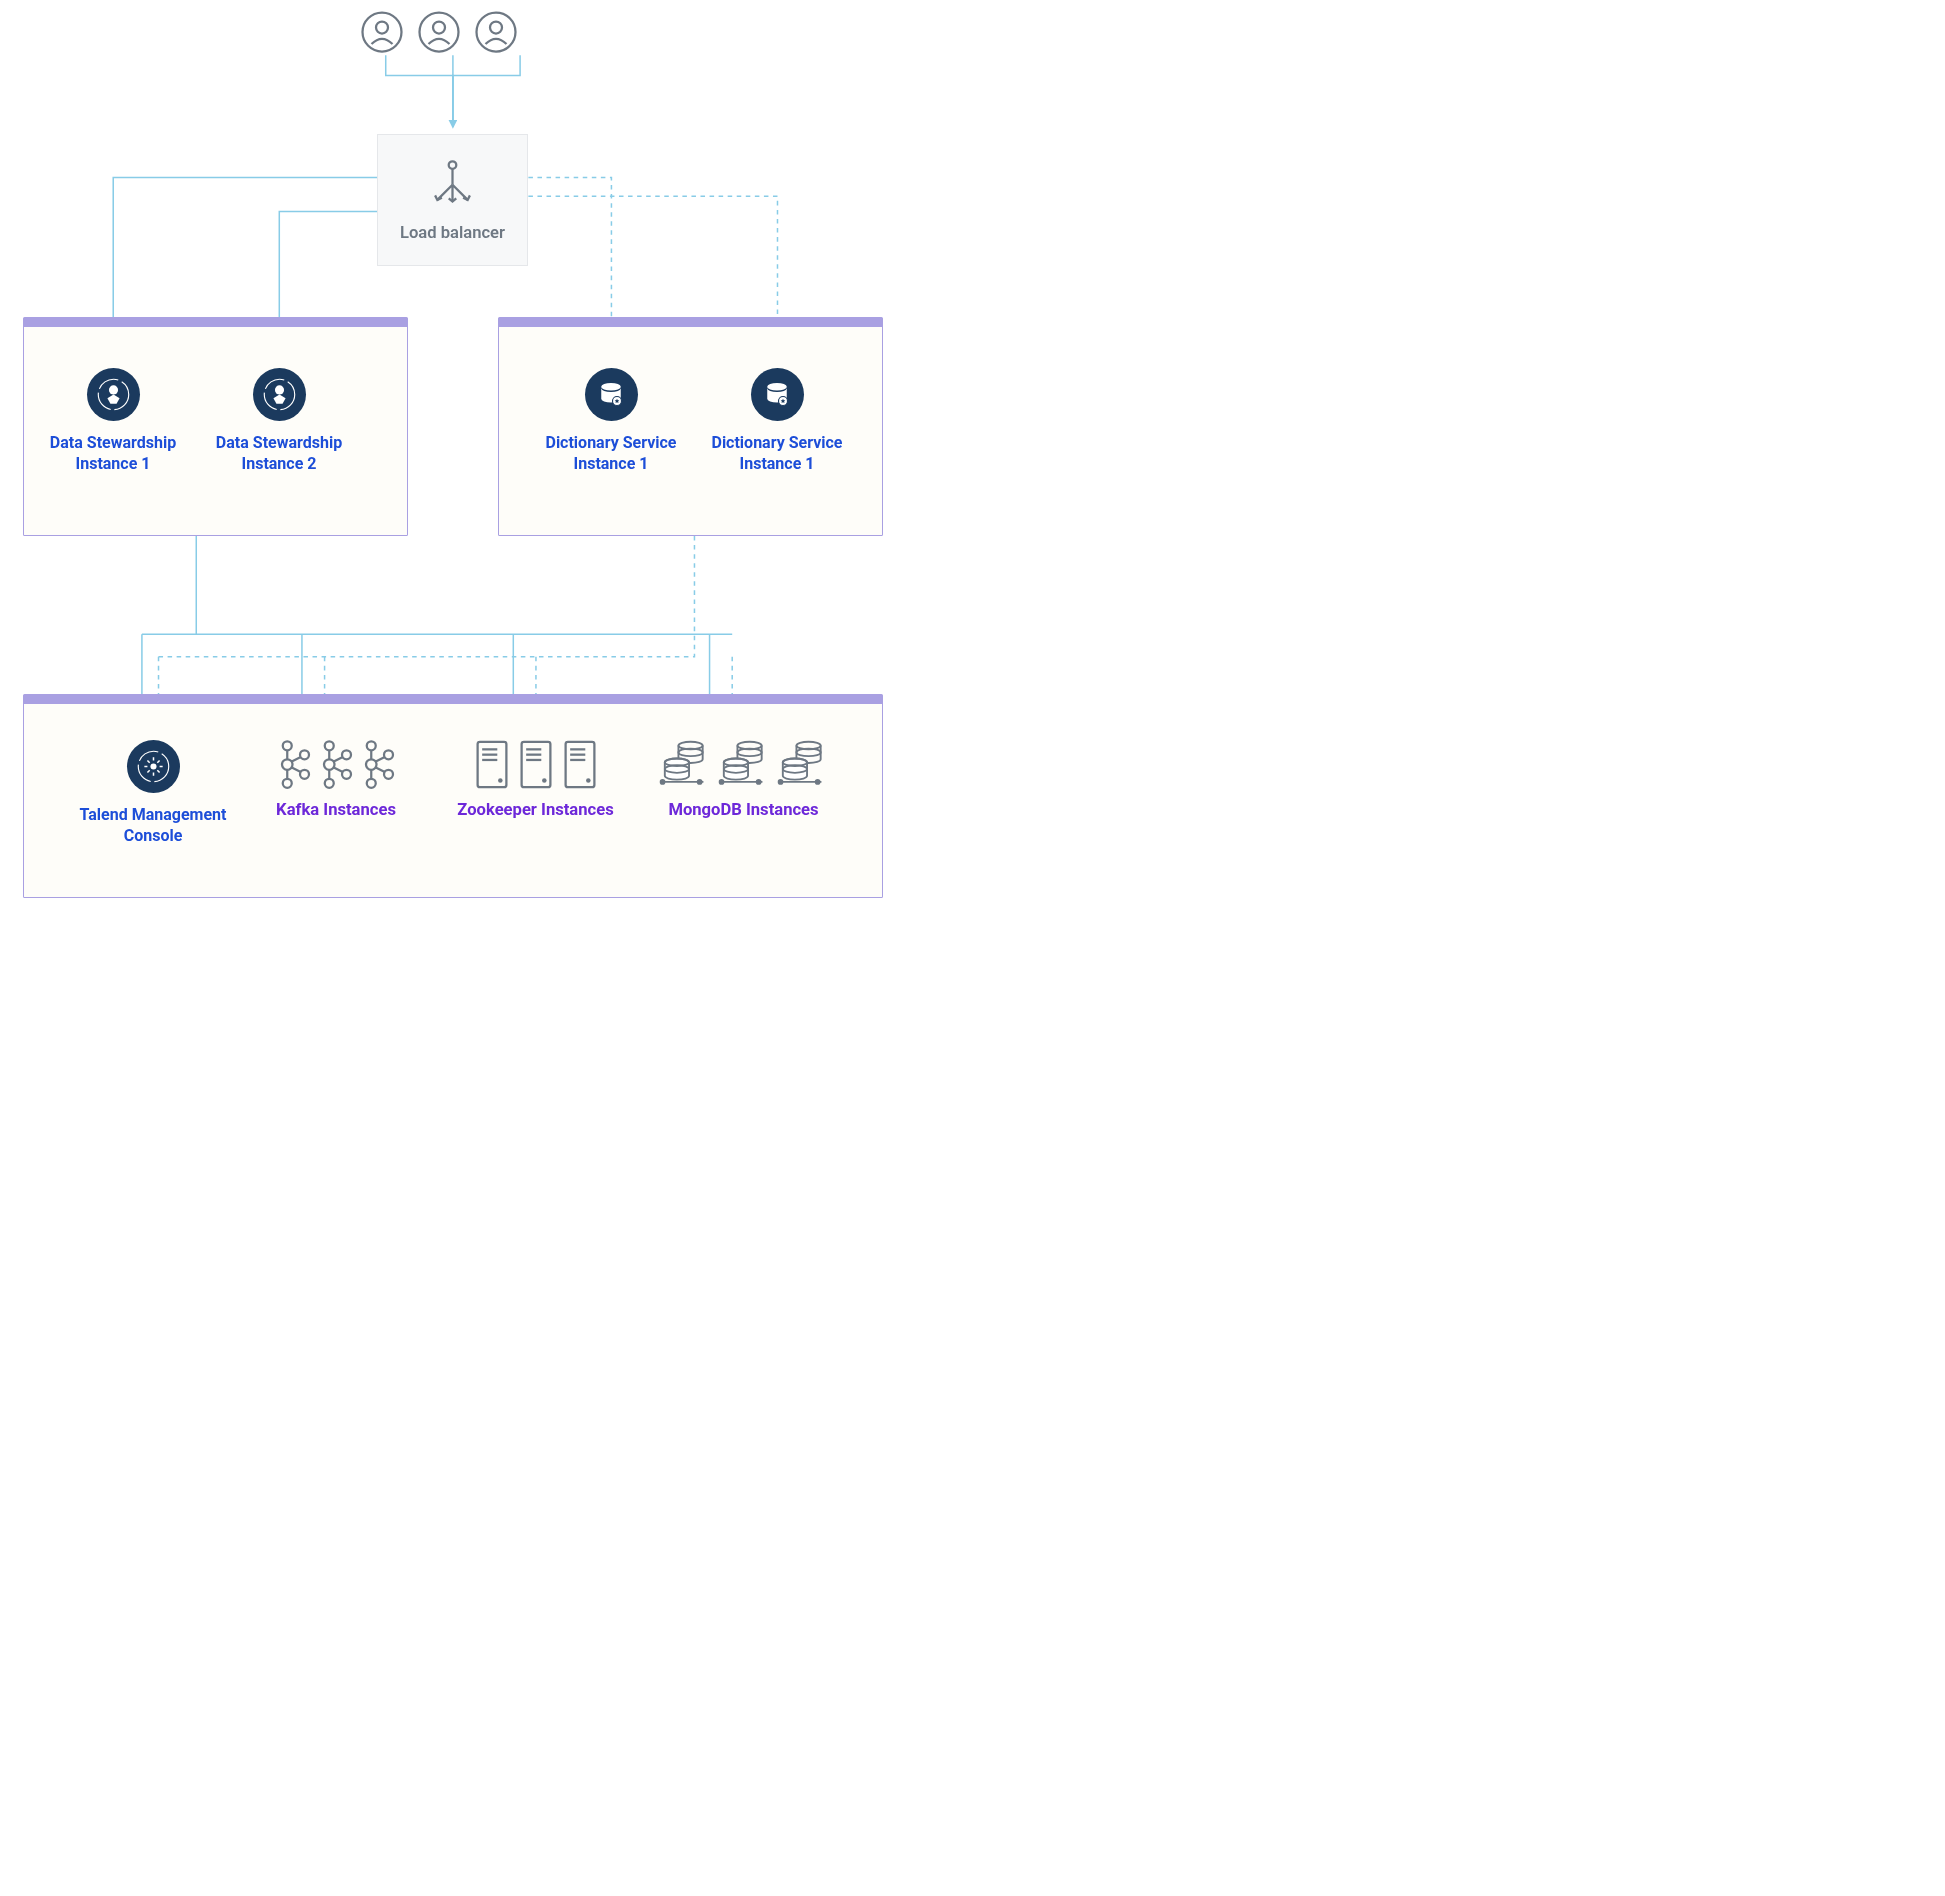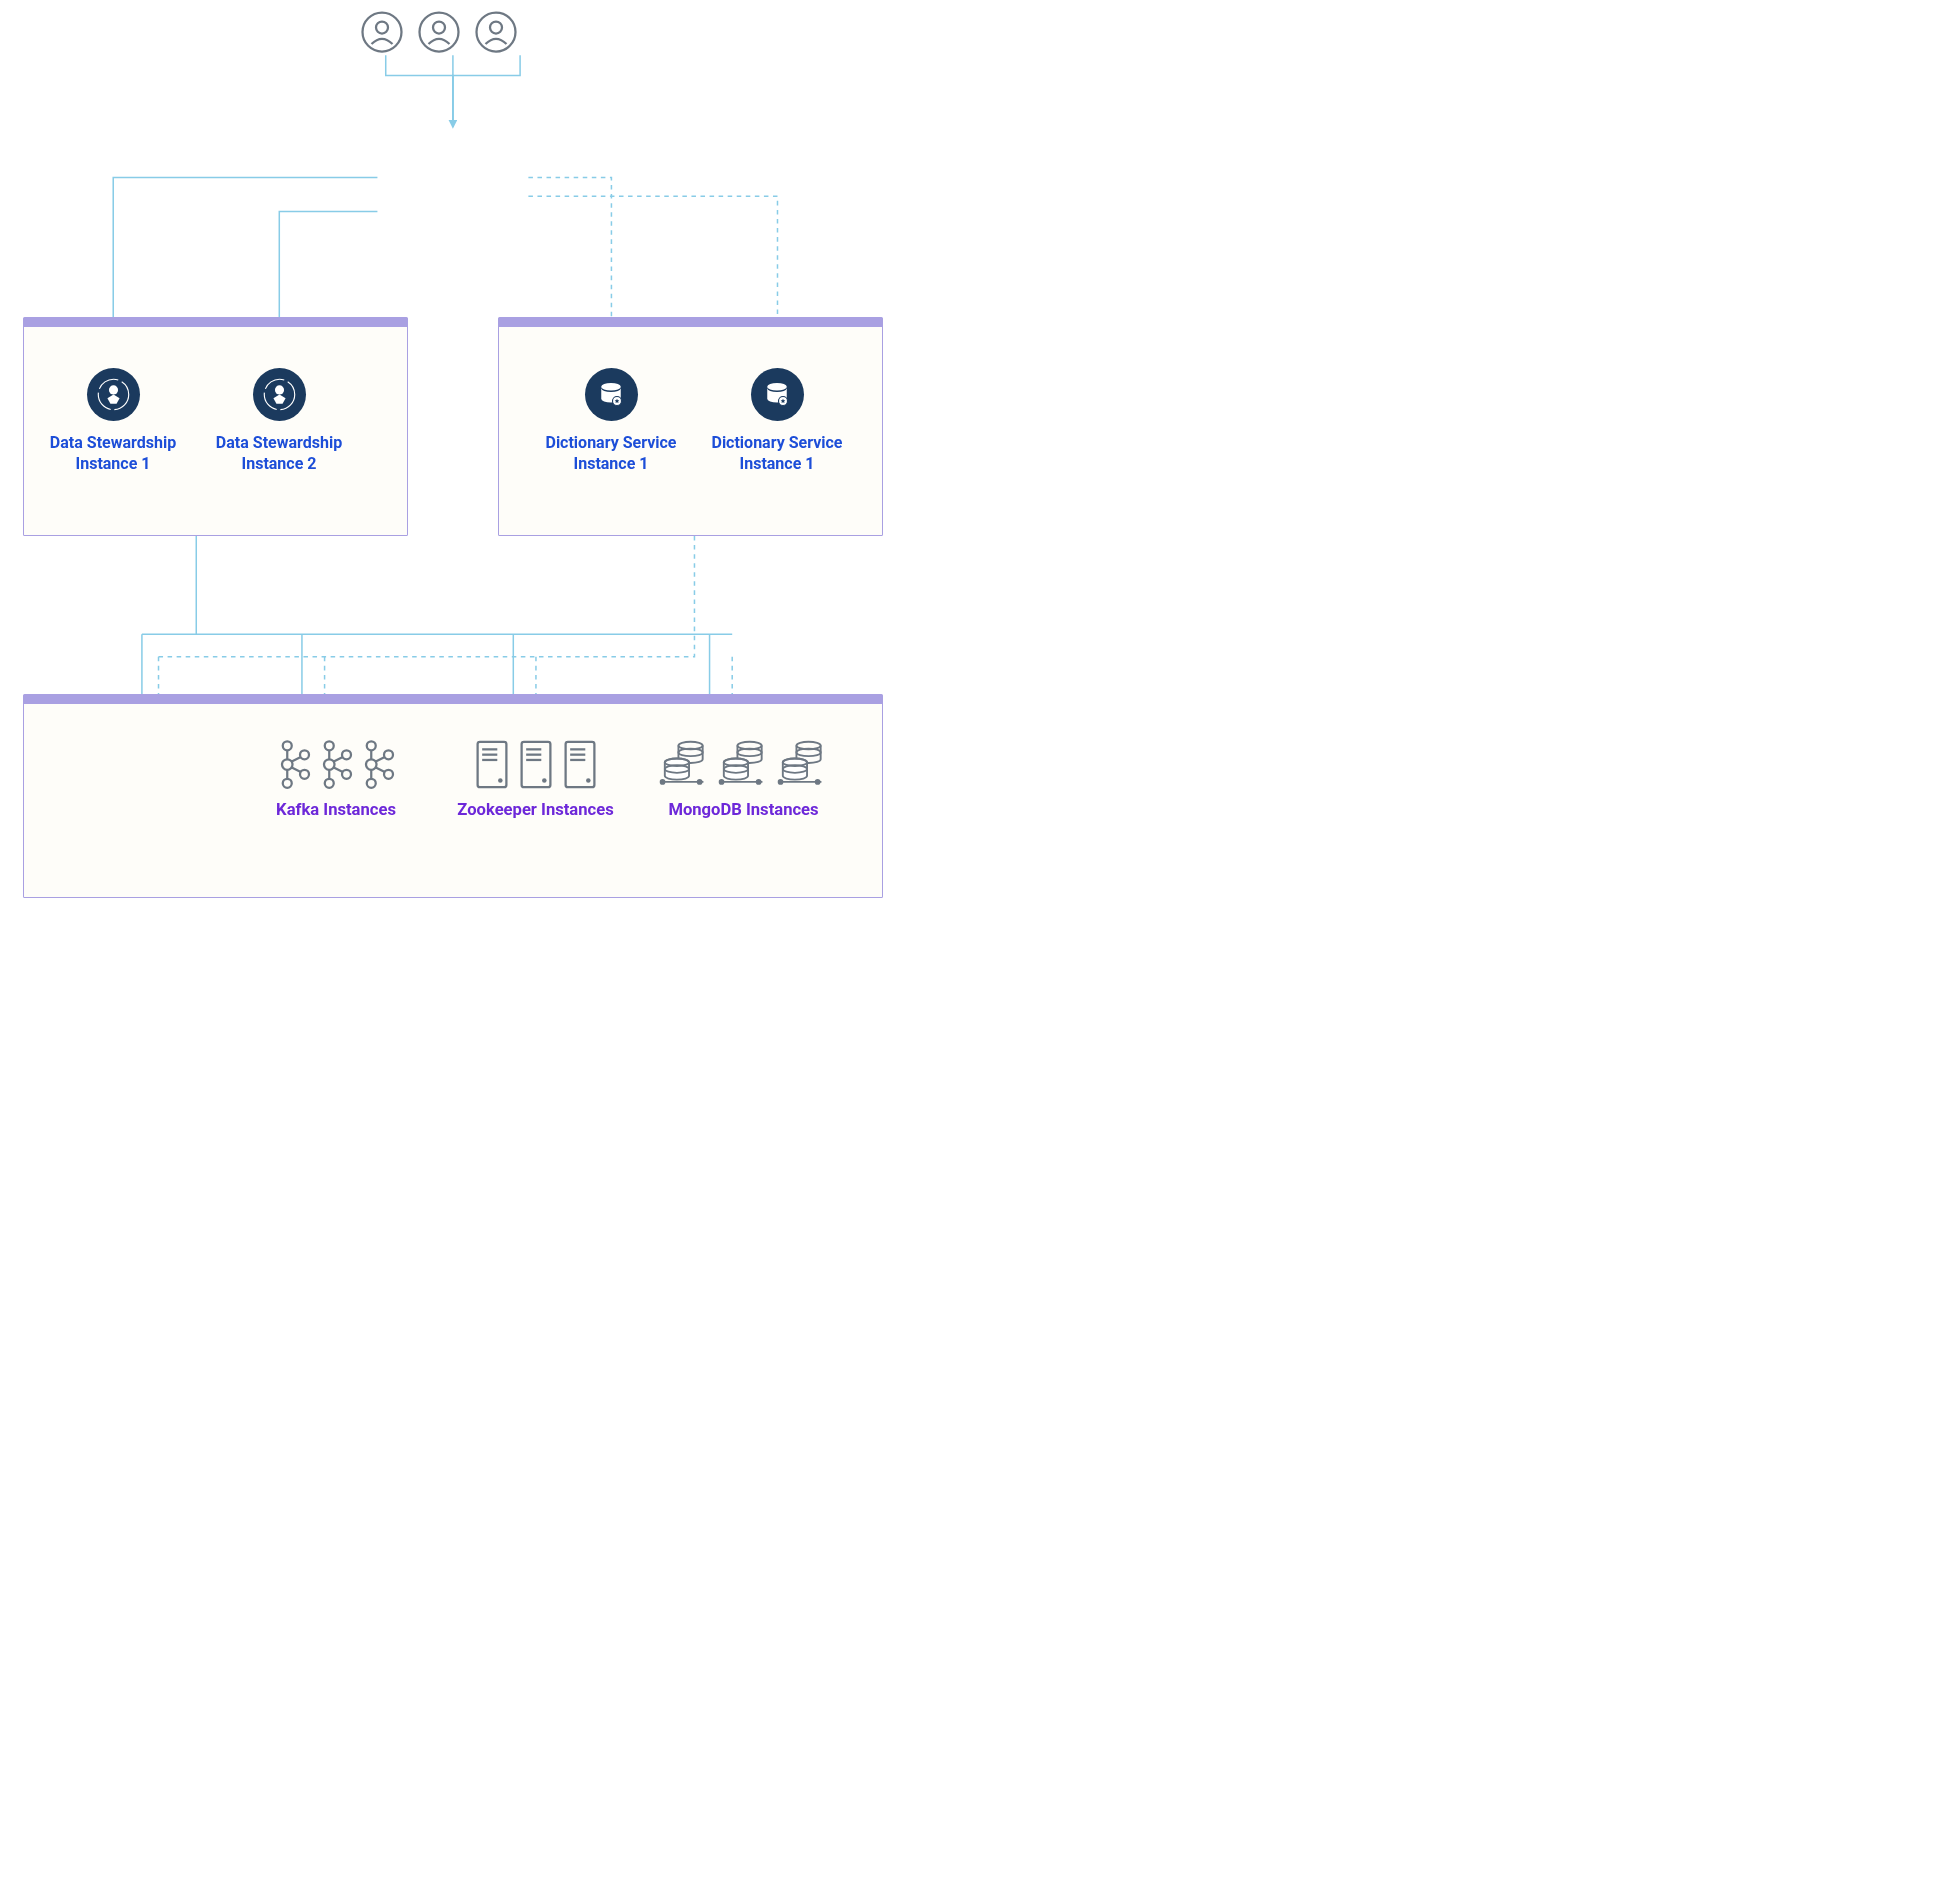--- a/index.html
+++ b/index.html
@@ -117,20 +117,31 @@
         <circle cx="28" cy="22" r="8" fill="none" stroke="#6E7883" stroke-width="3"></circle>
         <path d="M 14 44 Q 28 30 42 44" fill="none" stroke="#6E7883" stroke-width="3"></path>
       </svg>
     <svg width="42" height="42" viewBox="0 0 56 56">
         <circle cx="28" cy="28" r="26" fill="none" stroke="#6E7883" stroke-width="3"></circle>
         <circle cx="28" cy="22" r="8" fill="none" stroke="#6E7883" stroke-width="3"></circle>
         <path d="M 14 44 Q 28 30 42 44" fill="none" stroke="#6E7883" stroke-width="3"></path>
       </svg>
   </div>
 
+  <div class="lb-box" style="left:377px; top:134px;">
+    <svg width="53" height="53" viewBox="0 0 70 70">
+      <circle cx="35" cy="12" r="5" fill="none" stroke="#6E7883" stroke-width="3"></circle>
+      <line x1="35" y1="17" x2="35" y2="38" stroke="#6E7883" stroke-width="3"></line>
+      <path d="M 35 38 L 15 58 M 35 38 L 35 60 M 35 38 L 55 58" fill="none" stroke="#6E7883" stroke-width="3"></path>
+      <path d="M 12 52 L 15 58 L 21 55" fill="none" stroke="#6E7883" stroke-width="3"></path>
+      <path d="M 30 56 L 35 60 L 40 56" fill="none" stroke="#6E7883" stroke-width="3"></path>
+      <path d="M 49 55 L 55 58 L 58 52" fill="none" stroke="#6E7883" stroke-width="3"></path>
+    </svg>
+    <div class="lb-label">Load balancer</div>
+  </div>
 
   <div class="zone" style="left:22.6px; top:317px; width:385px; height:219px;"></div>
 
   <div class="zone" style="left:498px; top:317px; width:385px; height:219px;"></div>
 
   <div class="zone" style="left:22.6px; top:694px; width:860px; height:204px;"></div>
 
   <div class="instance" style="left:34px; top:368px;">
     <div class="circle-icon">
       <svg width="35" height="35" viewBox="0 0 46 46">
@@ -172,20 +183,30 @@
           <path d="M 7 11 L 7 25 A 13 5 0 0 0 33 25 L 33 11" fill="#fff"></path>
           <ellipse cx="20" cy="11" rx="13" ry="5" fill="#1B3A5E"></ellipse>
           <ellipse cx="20" cy="9" rx="13" ry="5" fill="#fff"></ellipse>
           <circle cx="28" cy="28" r="6" fill="#fff" stroke="#1B3A5E" stroke-width="1.5"></circle>
           <path d="M 28 25 l 1 2 l 2 0 l -1.5 1.5 l .5 2 l -2 -1 l -2 1 l .5 -2 l -1.5 -1.5 l 2 0 z" fill="#1B3A5E"></path>
         </svg>
     </div>
     <div class="inst-label">Dictionary Service<br>Instance 1</div>
   </div>
 
+  <div class="instance" style="left:66px; top:740px; width:174px;">
+    <div class="circle-icon">
+      <svg width="35" height="35" viewBox="0 0 46 46">
+          <circle cx="23" cy="23" r="20" fill="none" stroke="#fff" stroke-width="1.5" stroke-dasharray="30 5"></circle>
+          <circle cx="23" cy="23" r="4" fill="#fff"></circle>
+          <path d="M 23 11 L 23 15 M 23 31 L 23 35 M 11 23 L 15 23 M 31 23 L 35 23 M 15 15 L 18 18 M 28 28 L 31 31 M 15 31 L 18 28 M 28 18 L 31 15" stroke="#fff" stroke-width="2"></path>
+        </svg>
+    </div>
+    <div class="inst-label">Talend Management<br>Console</div>
+  </div>
 
   <div class="svc" style="left:257px; top:738px; width:158px;">
     <div class="svc-icons">
       <svg width="36" height="53" viewBox="0 0 48 70">
           <g fill="none" stroke="#6E7883" stroke-width="3">
             <circle cx="15" cy="10" r="6"></circle>
             <circle cx="15" cy="35" r="7"></circle>
             <circle cx="15" cy="60" r="6"></circle>
             <circle cx="38" cy="22" r="6"></circle>
             <circle cx="38" cy="48" r="6"></circle>

